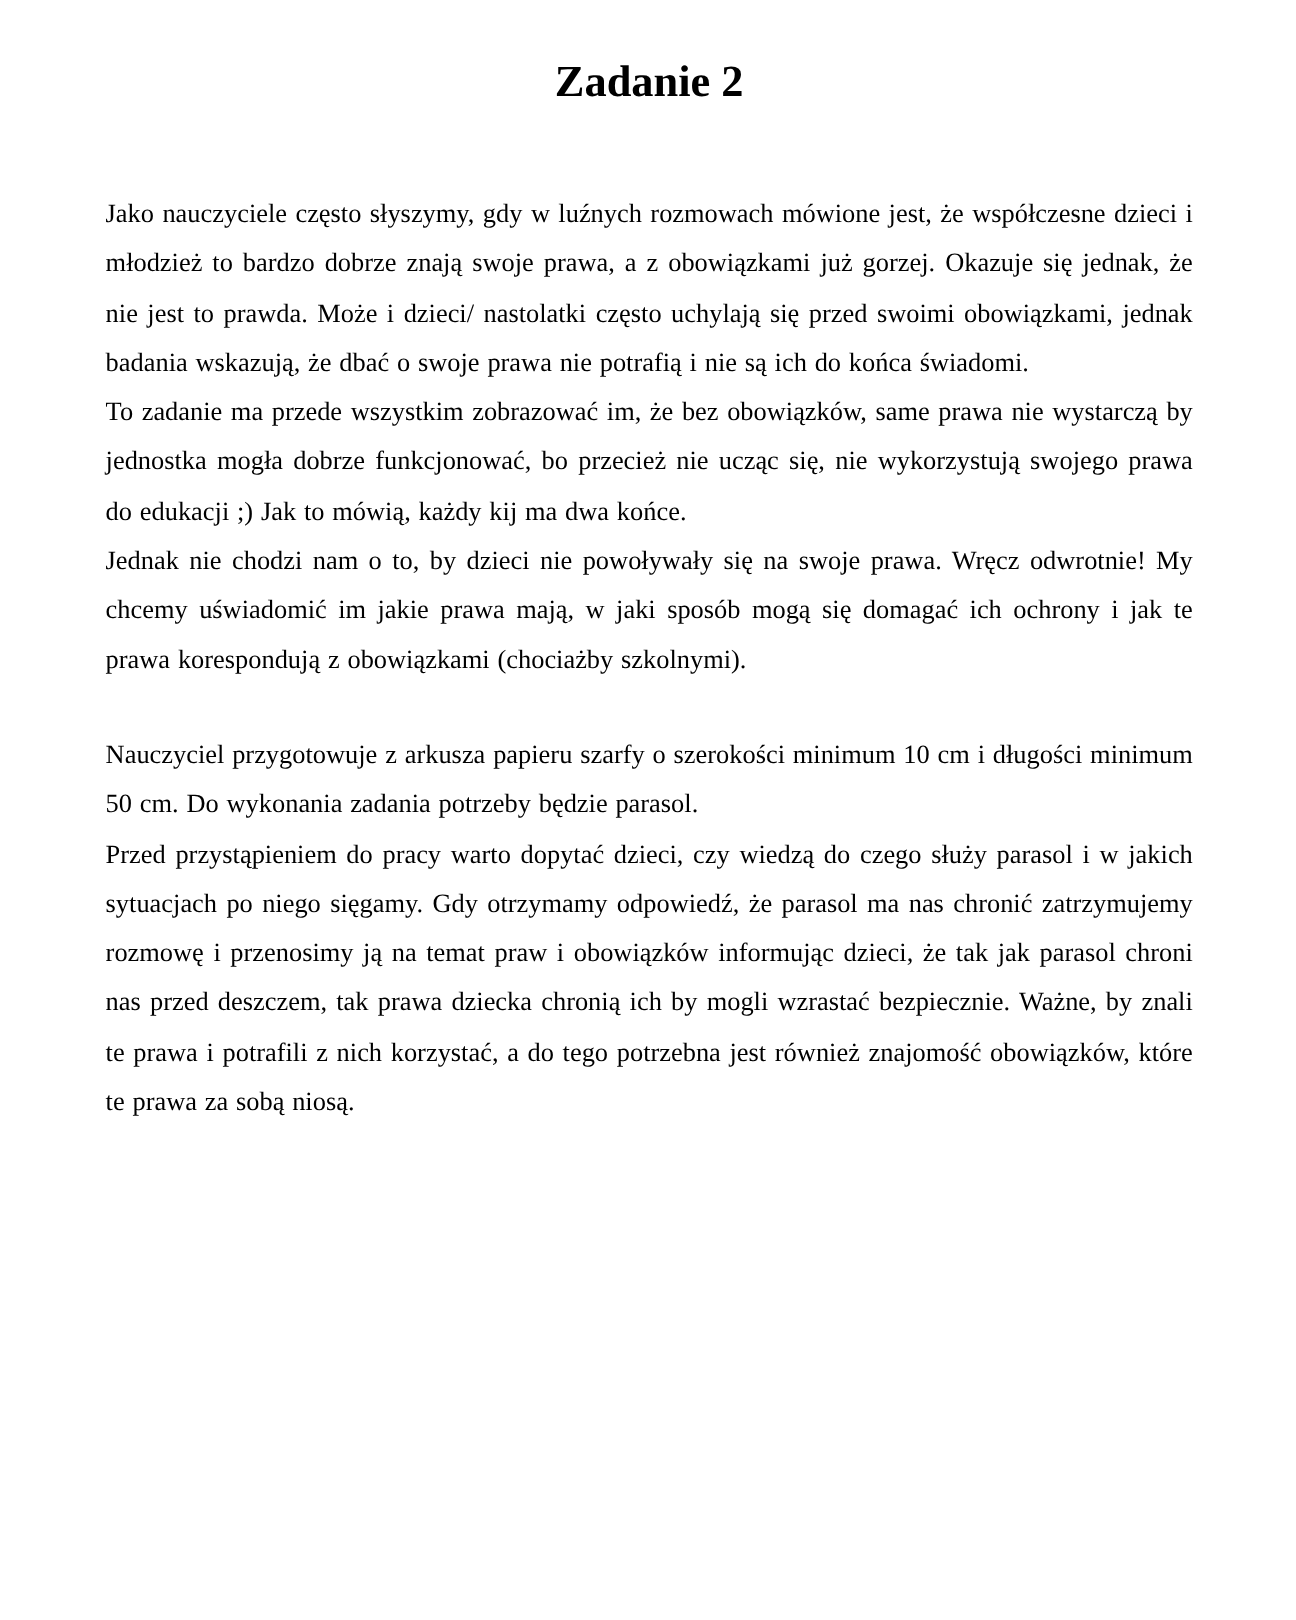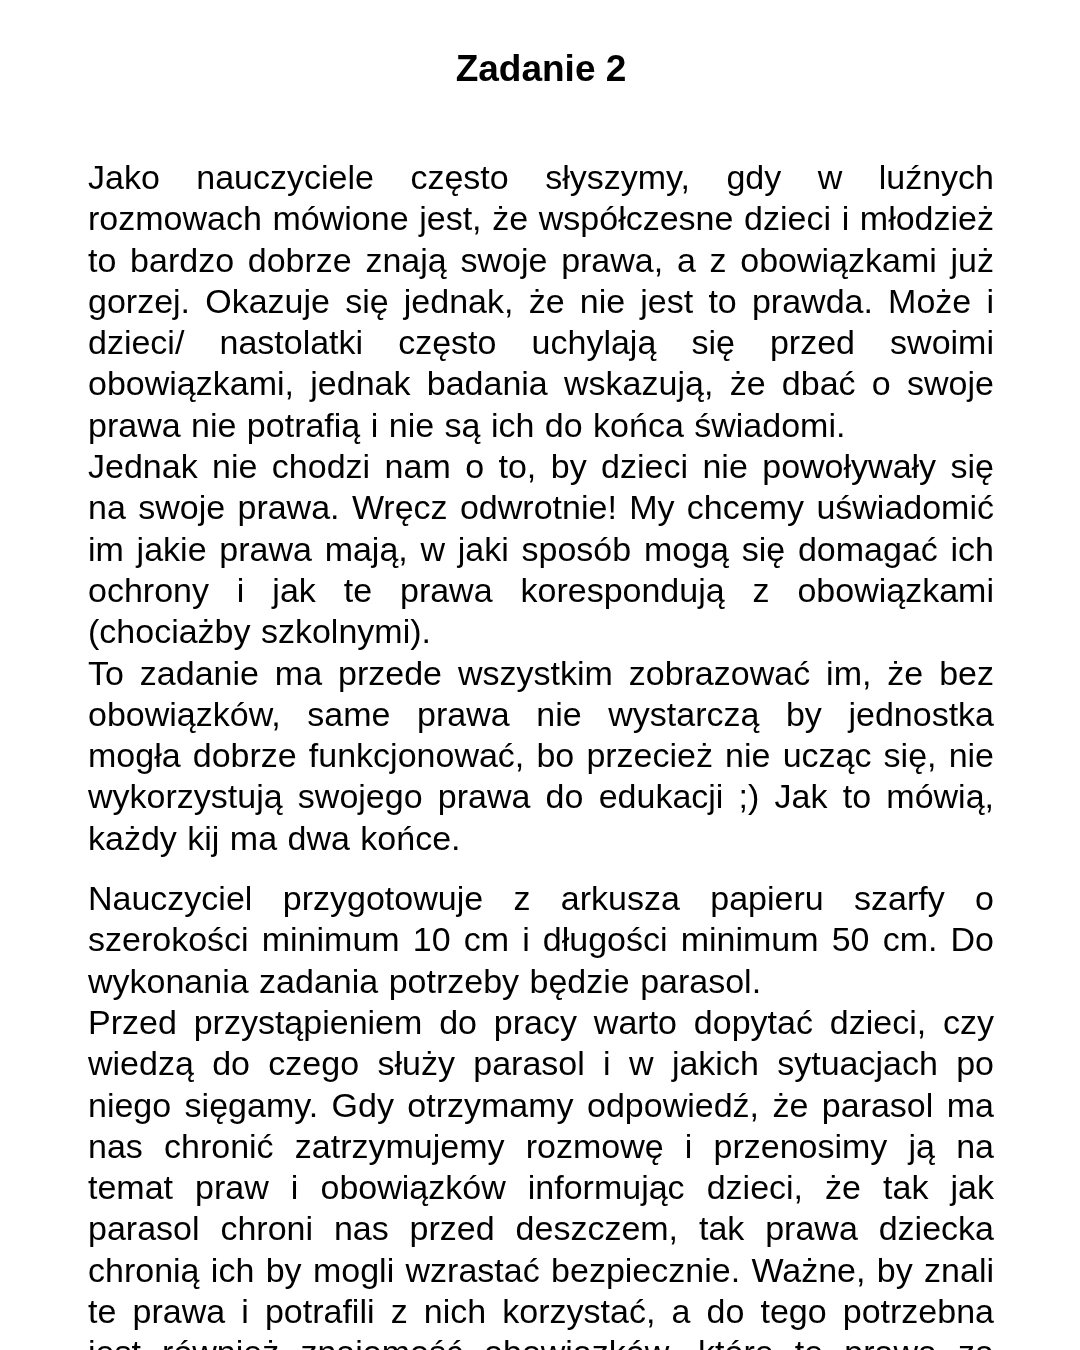--- a/index.html
+++ b/index.html
@@ -8,55 +8,55 @@
     background: #ffffff;
   }
   .page {
     position: relative;
     width: 1080px;
     height: 1350px;
     box-sizing: border-box;
     background: #ffffff;
     color: #000000;
     padding: 40px 86px 0 88px;
-    font-family: Liberation Sans, sans-serif;
+    font-family: Liberation Serif, serif;
     overflow: hidden;
   }
   .title {
     margin: 0 0 60px 0;
     text-align: center;
     font-size: 37px;
     font-weight: bold;
     line-height: 57px;
   }
   .title-line {
     display: block;
   }
   .doc-body p {
     margin: 0;
-    font-size: 34px;
+    font-size: 22px;
     line-height: 41.3px;
     text-align: justify;
     word-spacing: 1px;
   }
   .doc-body p.section-gap {
-    margin-top: 19px;
+    margin-top: 38px;
   }
   .bold-label {
     font-weight: bold;
   }
 </style>
 </head>
 <body>
 
 <div class="page">
   <h1 class="title">
     <span class="title-line">Zadanie 2</span>
   </h1>
 
   <div class="doc-body">
     <p>Jako nauczyciele często słyszymy, gdy w luźnych rozmowach mówione jest, że współczesne dzieci i młodzież to bardzo dobrze znają swoje prawa, a z obowiązkami już gorzej. Okazuje się jednak, że nie jest to prawda. Może i dzieci/ nastolatki często uchylają się przed swoimi obowiązkami, jednak badania wskazują, że dbać o swoje prawa nie potrafią i nie są ich do końca świadomi.</p>
+    <p>To zadanie ma przede wszystkim zobrazować im, że bez obowiązków, same prawa nie wystarczą by jednostka mogła dobrze funkcjonować, bo przecież nie ucząc się, nie wykorzystują swojego prawa do edukacji ;) Jak to mówią, każdy kij ma dwa końce.</p>
     <p>Jednak nie chodzi nam o to, by dzieci nie powoływały się na swoje prawa. Wręcz odwrotnie! My chcemy uświadomić im jakie prawa mają, w jaki sposób mogą się domagać ich ochrony i jak te prawa korespondują z obowiązkami (chociażby szkolnymi).</p>
-    <p>To zadanie ma przede wszystkim zobrazować im, że bez obowiązków, same prawa nie wystarczą by jednostka mogła dobrze funkcjonować, bo przecież nie ucząc się, nie wykorzystują swojego prawa do edukacji ;) Jak to mówią, każdy kij ma dwa końce.</p>
     <p class="section-gap">Nauczyciel przygotowuje z arkusza papieru szarfy o szerokości minimum 10 cm i długości minimum 50 cm. Do wykonania zadania potrzeby będzie parasol.</p>
     <p>Przed przystąpieniem do pracy warto dopytać dzieci, czy wiedzą do czego służy parasol i w jakich sytuacjach po niego sięgamy. Gdy otrzymamy odpowiedź, że parasol ma nas chronić zatrzymujemy rozmowę i przenosimy ją na temat praw i obowiązków informując dzieci, że tak jak parasol chroni nas przed deszczem, tak prawa dziecka chronią ich by mogli wzrastać bezpiecznie. Ważne, by znali te prawa i potrafili z nich korzystać, a do tego potrzebna jest również znajomość obowiązków, które te prawa za sobą niosą.</p>
   </div>
 </div>
 
 </body></html>

